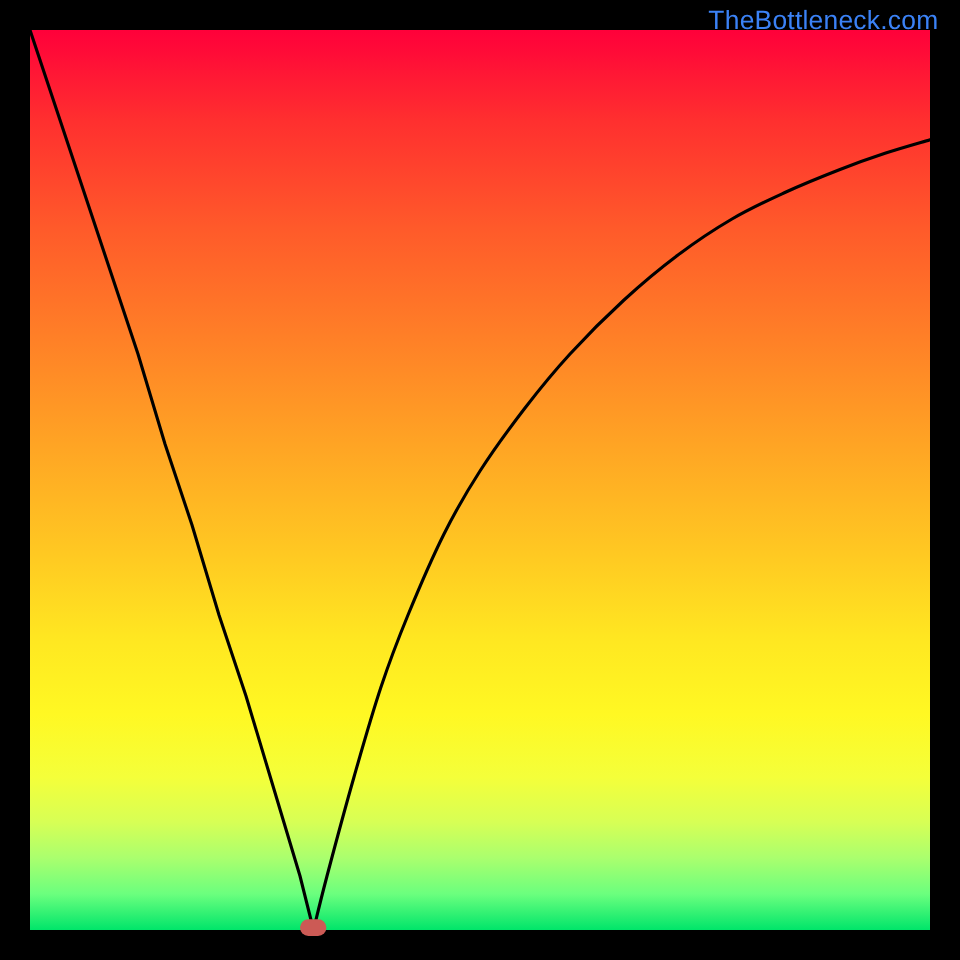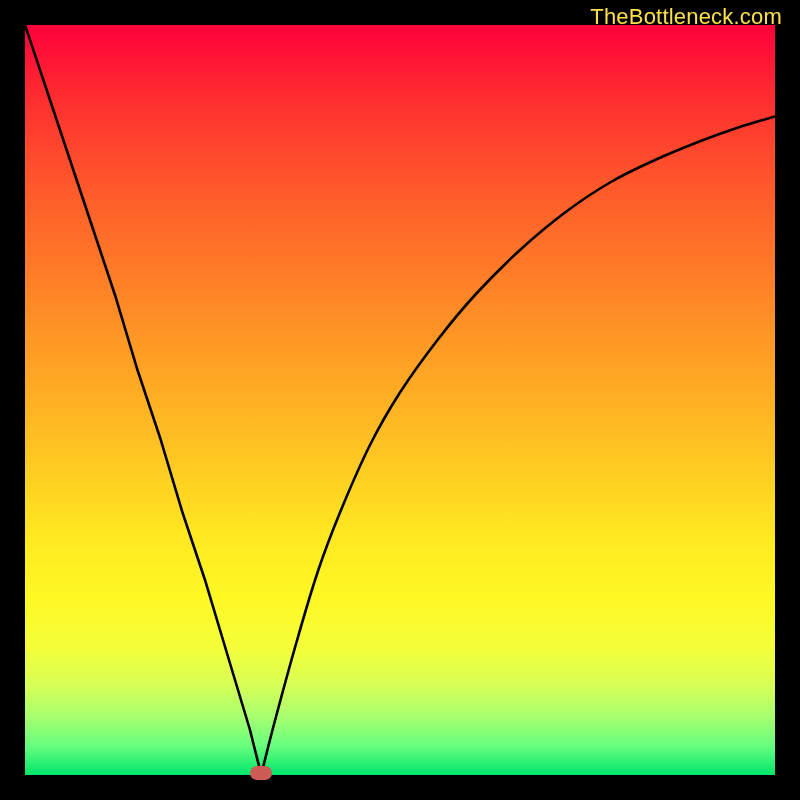--- a/index.html
+++ b/index.html
@@ -16,21 +16,21 @@
     width: 800px;
     height: 800px;
     background: #000;
     box-sizing: border-box;
   }
   .watermark {
     position: absolute;
     top: 4px;
     right: 18px;
     font-size: 22px;
-    color: #fde047;
+    color: #3b82f6;
     letter-spacing: 0.2px;
     font-weight: 500;
     z-index: 10;
     user-select: none;
   }
   .plot-area {
     position: absolute;
     left: 25px;
     top: 25px;
     width: 750px;

